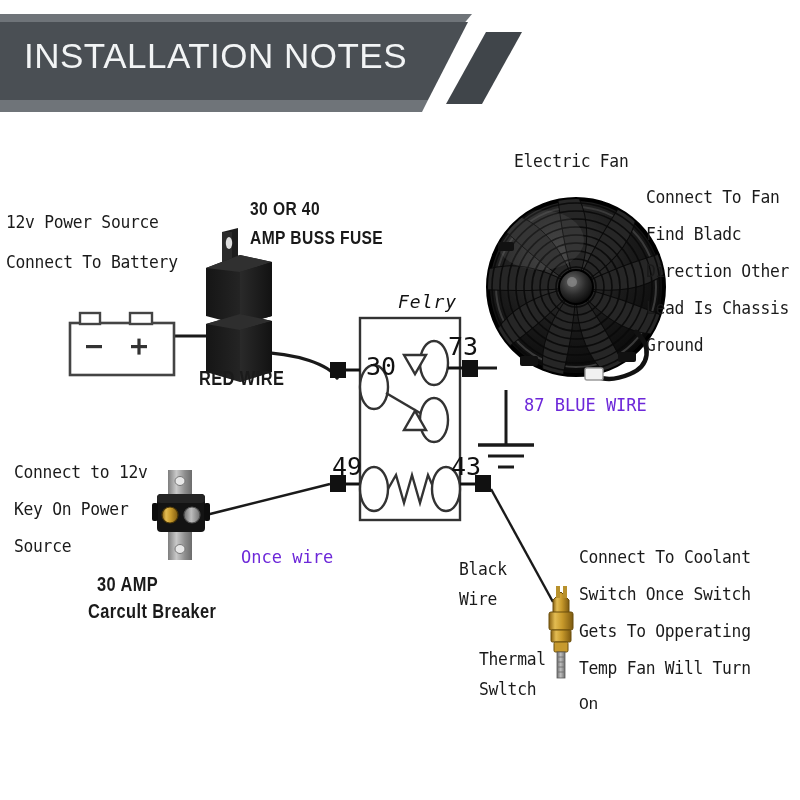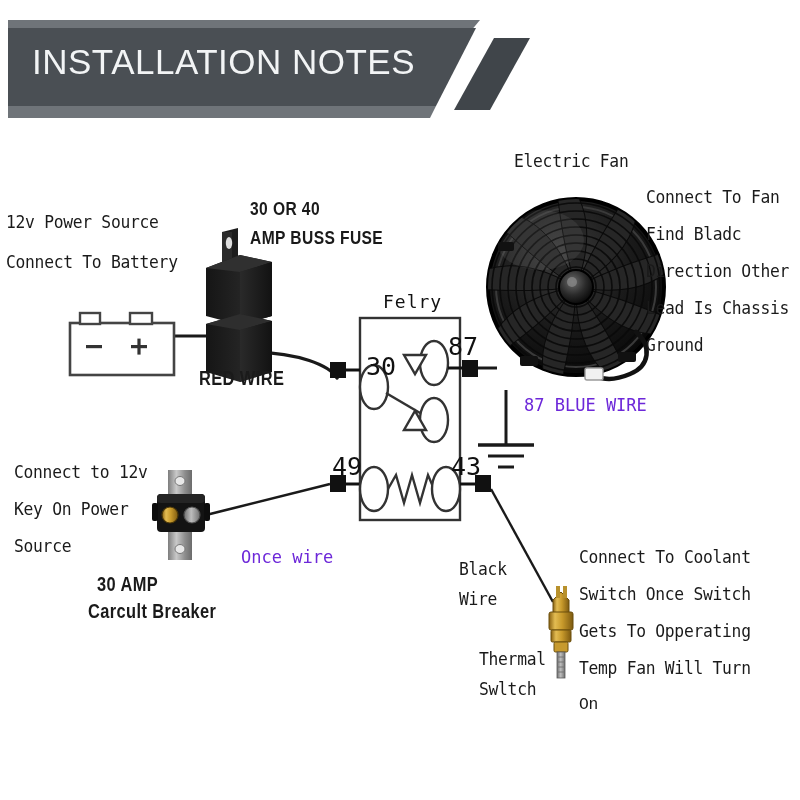--- a/index.html
+++ b/index.html
@@ -18,22 +18,22 @@
   #root {
     position: relative;
     width: 800px;
     height: 800px;
     background: #ffffff;
   }
 
   
   #banner-wrap {
     position: absolute;
-    left: 0; top: 6px;
-    width: 792px; height: 118px; margin-left: 8px;
+    left: 0; top: 0;
+    width: 792px; height: 118px;
   }
   #banner-svg { display: block; }
   #banner-title {
     position: absolute;
     left: 24px;
     top: 36px;
     font-family: "Liberation Sans", sans-serif;
     font-size: 35px;
     letter-spacing: 0.5px;
     color: #f2f4f5;
@@ -307,23 +307,23 @@
     </g>
   </svg>
 
   <div class="lbl mono" style="left:6px; top:211px;">12v Power Source</div>
   <div class="lbl mono" style="left:6px; top:251px;">Connect To Battery</div>
 
   <div class="lbl bold-cond" style="left:250px; top:197px;">30 OR 40</div>
   <div class="lbl bold-cond" style="left:250px; top:226px;">AMP BUSS FUSE</div>
   <div class="lbl bold-cond" style="left:199px; top:365px; font-size:20px;">RED WIRE</div>
 
-  <div class="lbl relay-name" style="left:383px; top:290px;">Felry</div>
+  <div class="lbl relay-name" style="left:398px; top:290px;font-style:italic;">Felry</div>
   <div class="lbl term" style="left:334px; top:351px;margin-left:32px;">30</div>
-  <div class="lbl term" style="left:448px; top:331px;">87</div>
+  <div class="lbl term" style="left:448px; top:331px;">73</div>
   <div class="lbl term" style="left:332px; top:451px;">49</div>
   <div class="lbl term" style="left:451px; top:451px;">43</div>
 
   <div class="lbl mono" style="left:514px; top:150px;">Electric Fan</div>
   <div class="lbl mono" style="left:646px; top:186px;">Connect To Fan</div>
   <div class="lbl mono" style="left:646px; top:223px;">Find Bladc</div>
   <div class="lbl mono" style="left:646px; top:260px;">Direction Other</div>
   <div class="lbl mono" style="left:646px; top:297px;">Lead Is Chassis</div>
   <div class="lbl mono" style="left:646px; top:334px;">Ground</div>
 

